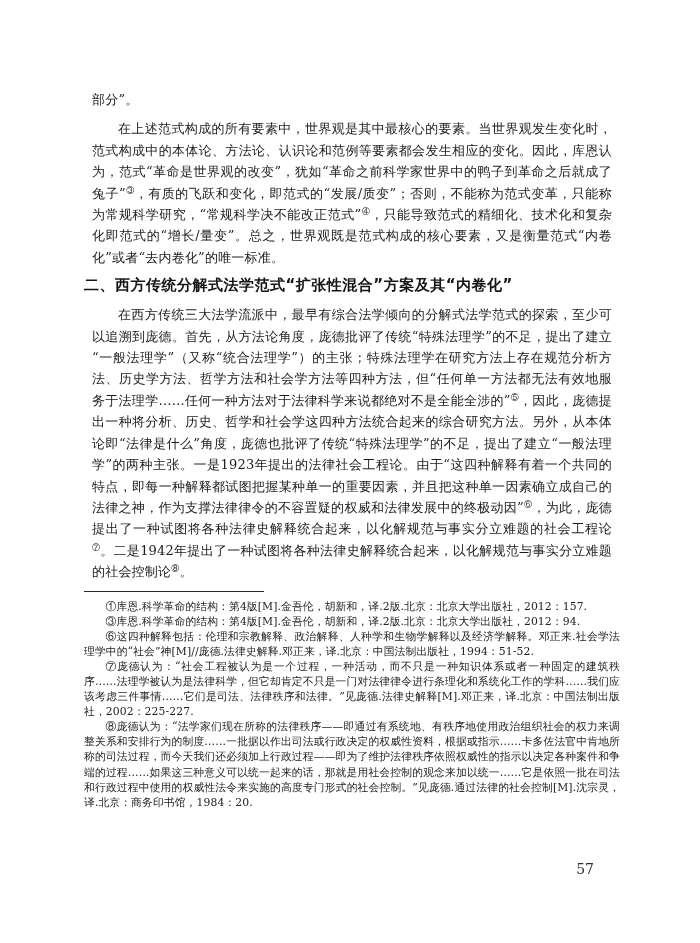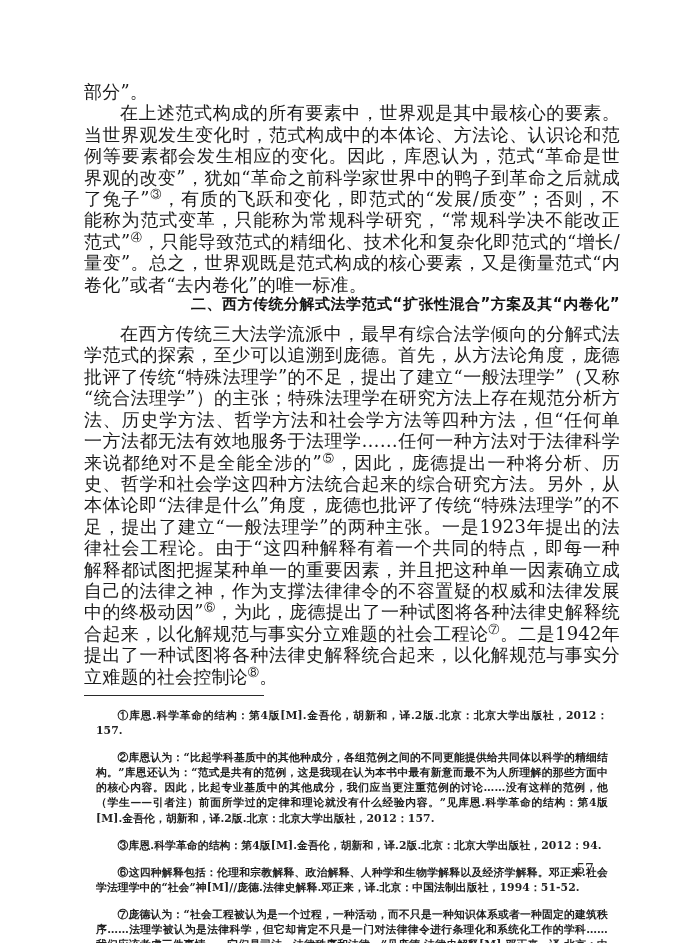--- a/index.html
+++ b/index.html
@@ -16,59 +16,58 @@
     font-family: "DejaVu Serif", "Liberation Serif", serif;
     overflow: hidden;
   }
   .text-block {
     position: absolute;
     left: 84px;
     right: 80px;
     top: 81px;
   }
   .body-para {
-    margin: 0;
-    font-size: 18px;
+    margin: 8px;
+    font-size: 13px;
     line-height: 21.4px;
     text-align: justify;
     text-indent: 2em;
     letter-spacing: 0.2px;
   }
   .body-para.no-indent {
     text-indent: 0;
   }
   .body-para sup {
     font-size: 0.62em;
     line-height: 0;
     vertical-align: super;
   }
   h2.section-heading {
     margin: 0 0 9px 0;
     font-family: "DejaVu Sans", "Liberation Sans", sans-serif;
     font-weight: bold;
     font-size: 15px;
-    text-align: right;
+    text-align: left;
     letter-spacing: 0.5px;
     color: #151515;
   }
   .footnote-sep {
     width: 180px;
     height: 0;
     border-top: 1.2px solid #2a2a2a;
     margin: 8px 0 7px 0;
   }
   .footnotes p {
-    margin: 12px;
+    margin: 0;
     font-size: 10.8px;
     line-height: 15.1px;
     text-align: justify;
     text-indent: 2em;
     letter-spacing: 0.1px;
     color: #222222;
-    font-weight: bold;
   }
   .page-number {
     position: absolute;
     top: 861px;
     right: 106px;
     font-size: 14px;
     color: #2b2b2b;
     font-family: "DejaVu Serif", "Liberation Serif", serif;
   }
 </style>
@@ -84,21 +83,20 @@
     <p class="body-para">在上述范式构成的所有要素中，世界观是其中最核心的要素。当世界观发生变化时，范式构成中的本体论、方法论、认识论和范例等要素都会发生相应的变化。因此，库恩认为，范式“革命是世界观的改变”，犹如“革命之前科学家世界中的鸭子到革命之后就成了兔子”<sup>③</sup>，有质的飞跃和变化，即范式的“发展/质变”；否则，不能称为范式变革，只能称为常规科学研究，“常规科学决不能改正范式”<sup>④</sup>，只能导致范式的精细化、技术化和复杂化即范式的“增长/量变”。总之，世界观既是范式构成的核心要素，又是衡量范式“内卷化”或者“去内卷化”的唯一标准。</p>
 
     <h2 class="section-heading">二、西方传统分解式法学范式“扩张性混合”方案及其“内卷化”</h2>
 
     <p class="body-para">在西方传统三大法学流派中，最早有综合法学倾向的分解式法学范式的探索，至少可以追溯到庞德。首先，从方法论角度，庞德批评了传统“特殊法理学”的不足，提出了建立“一般法理学”（又称“统合法理学”）的主张；特殊法理学在研究方法上存在规范分析方法、历史学方法、哲学方法和社会学方法等四种方法，但“任何单一方法都无法有效地服务于法理学……任何一种方法对于法律科学来说都绝对不是全能全涉的”<sup>⑤</sup>，因此，庞德提出一种将分析、历史、哲学和社会学这四种方法统合起来的综合研究方法。另外，从本体论即“法律是什么”角度，庞德也批评了传统“特殊法理学”的不足，提出了建立“一般法理学”的两种主张。一是1923年提出的法律社会工程论。由于“这四种解释有着一个共同的特点，即每一种解释都试图把握某种单一的重要因素，并且把这种单一因素确立成自己的法律之神，作为支撑法律律令的不容置疑的权威和法律发展中的终极动因”<sup>⑥</sup>，为此，庞德提出了一种试图将各种法律史解释统合起来，以化解规范与事实分立难题的社会工程论<sup>⑦</sup>。二是1942年提出了一种试图将各种法律史解释统合起来，以化解规范与事实分立难题的社会控制论<sup>⑧</sup>。</p>
 
     <div class="footnote-sep"></div>
 
     <div class="footnotes">
       <p>①库恩.科学革命的结构：第4版[M].金吾伦，胡新和，译.2版.北京：北京大学出版社，2012：157.</p>
-      <p>②库恩认为：“比起学科基质中的其他种成分，各组范例之间的不同更能提供给共同体以科学的精细结构。”库恩还认为：“范式是共有的范例，这是我现在认为本书中最有新意而最不为人所理解的那些方面中的核心内容。因此，比起专业基质中的其他成分，我们应当更注重范例的讨论……没有这样的范例，他（学生——引者注）前面所学过的定律和理论就没有什么经验内容。”见库恩.科学革命的结构：第4版[M].金吾伦，胡新和，译.2版.北京：北京大学出版社，2012：157.</p>
       <p>③库恩.科学革命的结构：第4版[M].金吾伦，胡新和，译.2版.北京：北京大学出版社，2012：94.</p>
       <p>⑥这四种解释包括：伦理和宗教解释、政治解释、人种学和生物学解释以及经济学解释。邓正来.社会学法理学中的“社会”神[M]//庞德.法律史解释.邓正来，译.北京：中国法制出版社，1994：51-52.</p>
       <p>⑦庞德认为：“社会工程被认为是一个过程，一种活动，而不只是一种知识体系或者一种固定的建筑秩序……法理学被认为是法律科学，但它却肯定不只是一门对法律律令进行条理化和系统化工作的学科……我们应该考虑三件事情……它们是司法、法律秩序和法律。”见庞德.法律史解释[M].邓正来，译.北京：中国法制出版社，2002：225-227.</p>
       <p>⑧庞德认为：“法学家们现在所称的法律秩序——即通过有系统地、有秩序地使用政治组织社会的权力来调整关系和安排行为的制度……一批据以作出司法或行政决定的权威性资料，根据或指示……卡多佐法官中肯地所称的司法过程，而今天我们还必须加上行政过程——即为了维护法律秩序依照权威性的指示以决定各种案件和争端的过程……如果这三种意义可以统一起来的话，那就是用社会控制的观念来加以统一……它是依照一批在司法和行政过程中使用的权威性法令来实施的高度专门形式的社会控制。”见庞德.通过法律的社会控制[M].沈宗灵，译.北京：商务印书馆，1984：20.</p>
     </div>
   </div>
 
   <div class="page-number">57</div>
 </div>
 

